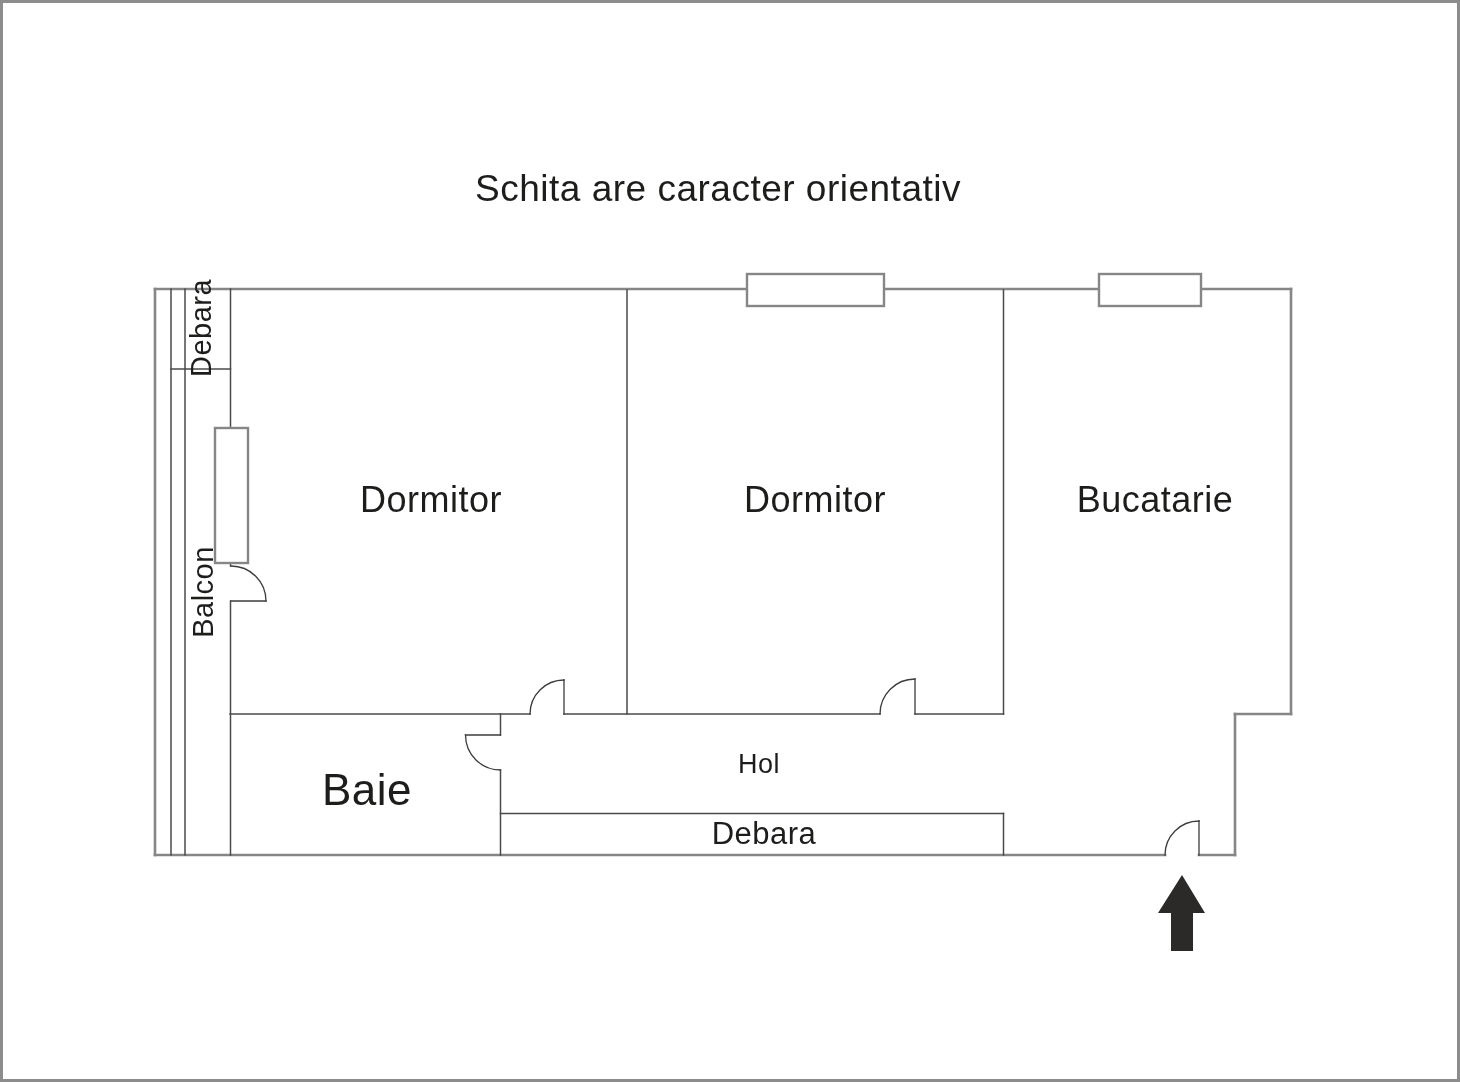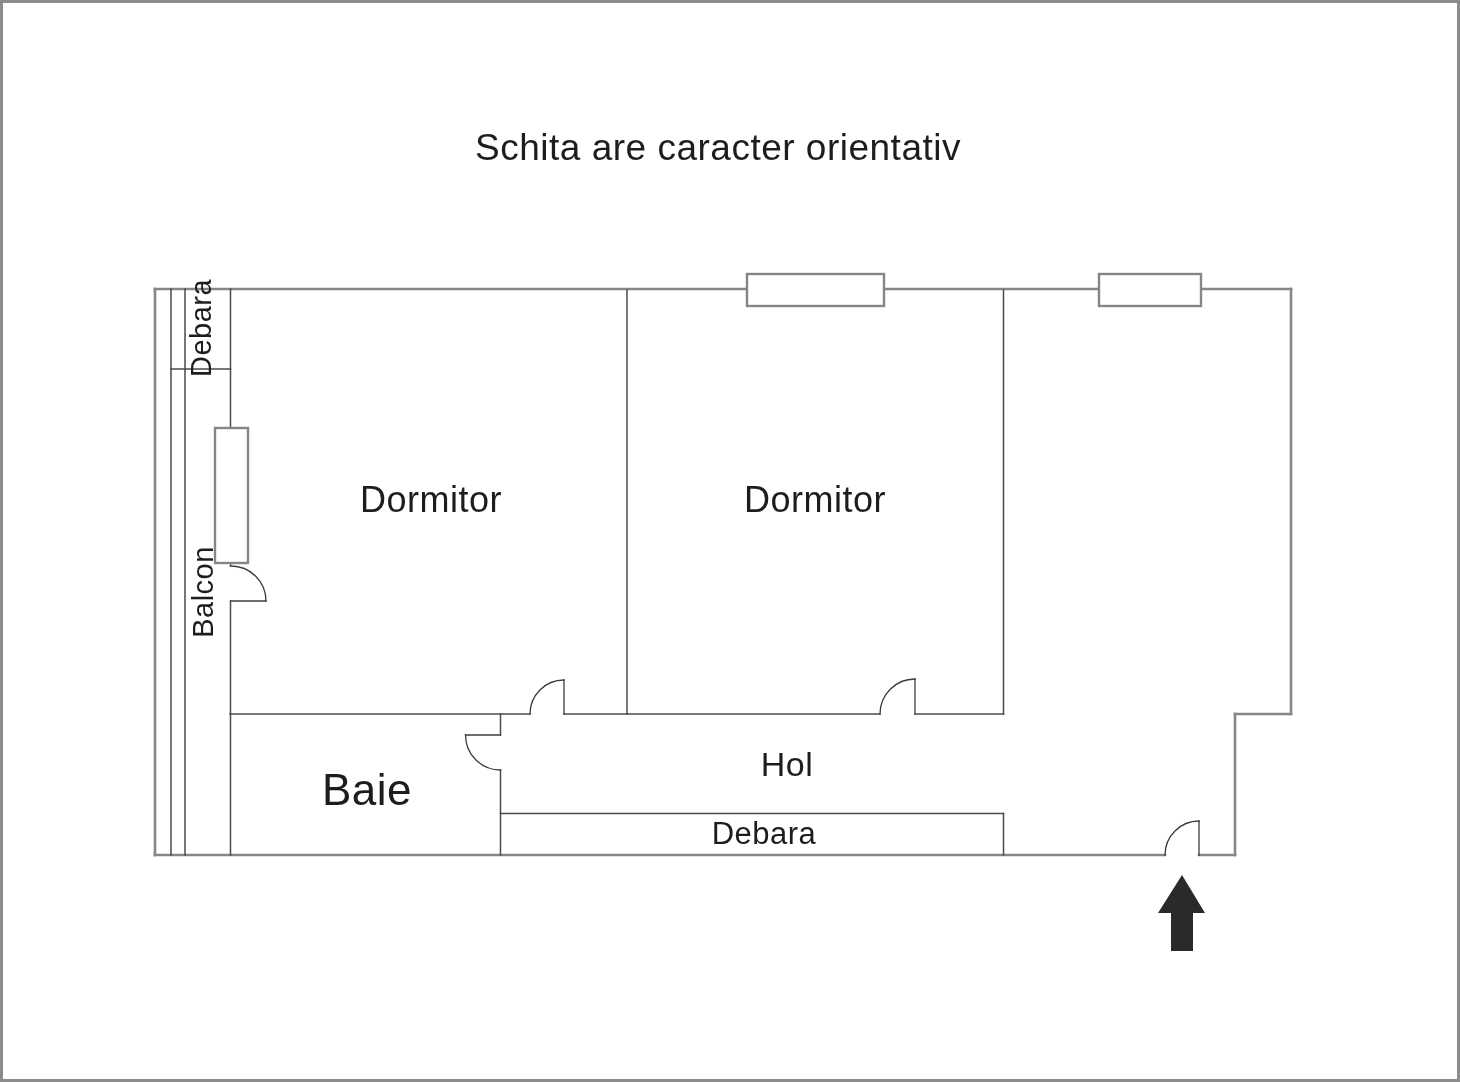--- a/index.html
+++ b/index.html
@@ -22,20 +22,21 @@
     letter-spacing:0.5px;
   }
   .label.rot{transform:translate(-50%,-50%) rotate(-90deg);}
   .title{
     position:absolute;
     transform:translate(-50%,-50%);
     color:#1d1d1b;
     white-space:nowrap;
     font-size:37px;
     letter-spacing:0.5px;
+    margin-top:41px;
   }
 </style>
 </head>
 <body>
 
 <div class="page">
 
   <div class="title" style="left:715px;top:145px;">Schita are caracter orientativ</div>
 
   <svg class="plan-svg" width="1460" height="1082" viewBox="0 0 1460 1082">
@@ -95,19 +96,20 @@
         <path d="M1162,852 A34,34 0 0 1 1196,818"></path>
         <path d="M1196,818 V852"></path>
       </g>
     </g>
 
     <polygon points="1179,872 1202,910 1190,910 1190,948 1168,948 1168,910 1155,910" fill="#2b2a29" stroke="none"></polygon>
   </svg>
 
   <div class="label" style="left:428px;top:497px;font-size:36px;">Dormitor</div>
   <div class="label" style="left:812px;top:497px;font-size:36px;">Dormitor</div>
+  <div class="label" style="left:1152px;top:497px;font-size:36px;">Bucatarie</div>
   <div class="label" style="left:364px;top:787px;font-size:44px;">Baie</div>
-  <div class="label" style="left:784px;top:761px;font-size:34px;">Hol</div>
+  <div class="label" style="left:756px;top:761px;font-size:27px;">Hol</div>
   <div class="label" style="left:761px;top:831px;font-size:31px;">Debara</div>
   <div class="label rot" style="left:198px;top:325px;font-size:29px;">Debara</div>
   <div class="label rot" style="left:200px;top:589px;font-size:29px;">Balcon</div>
 
 </div>
 
 </body></html>

